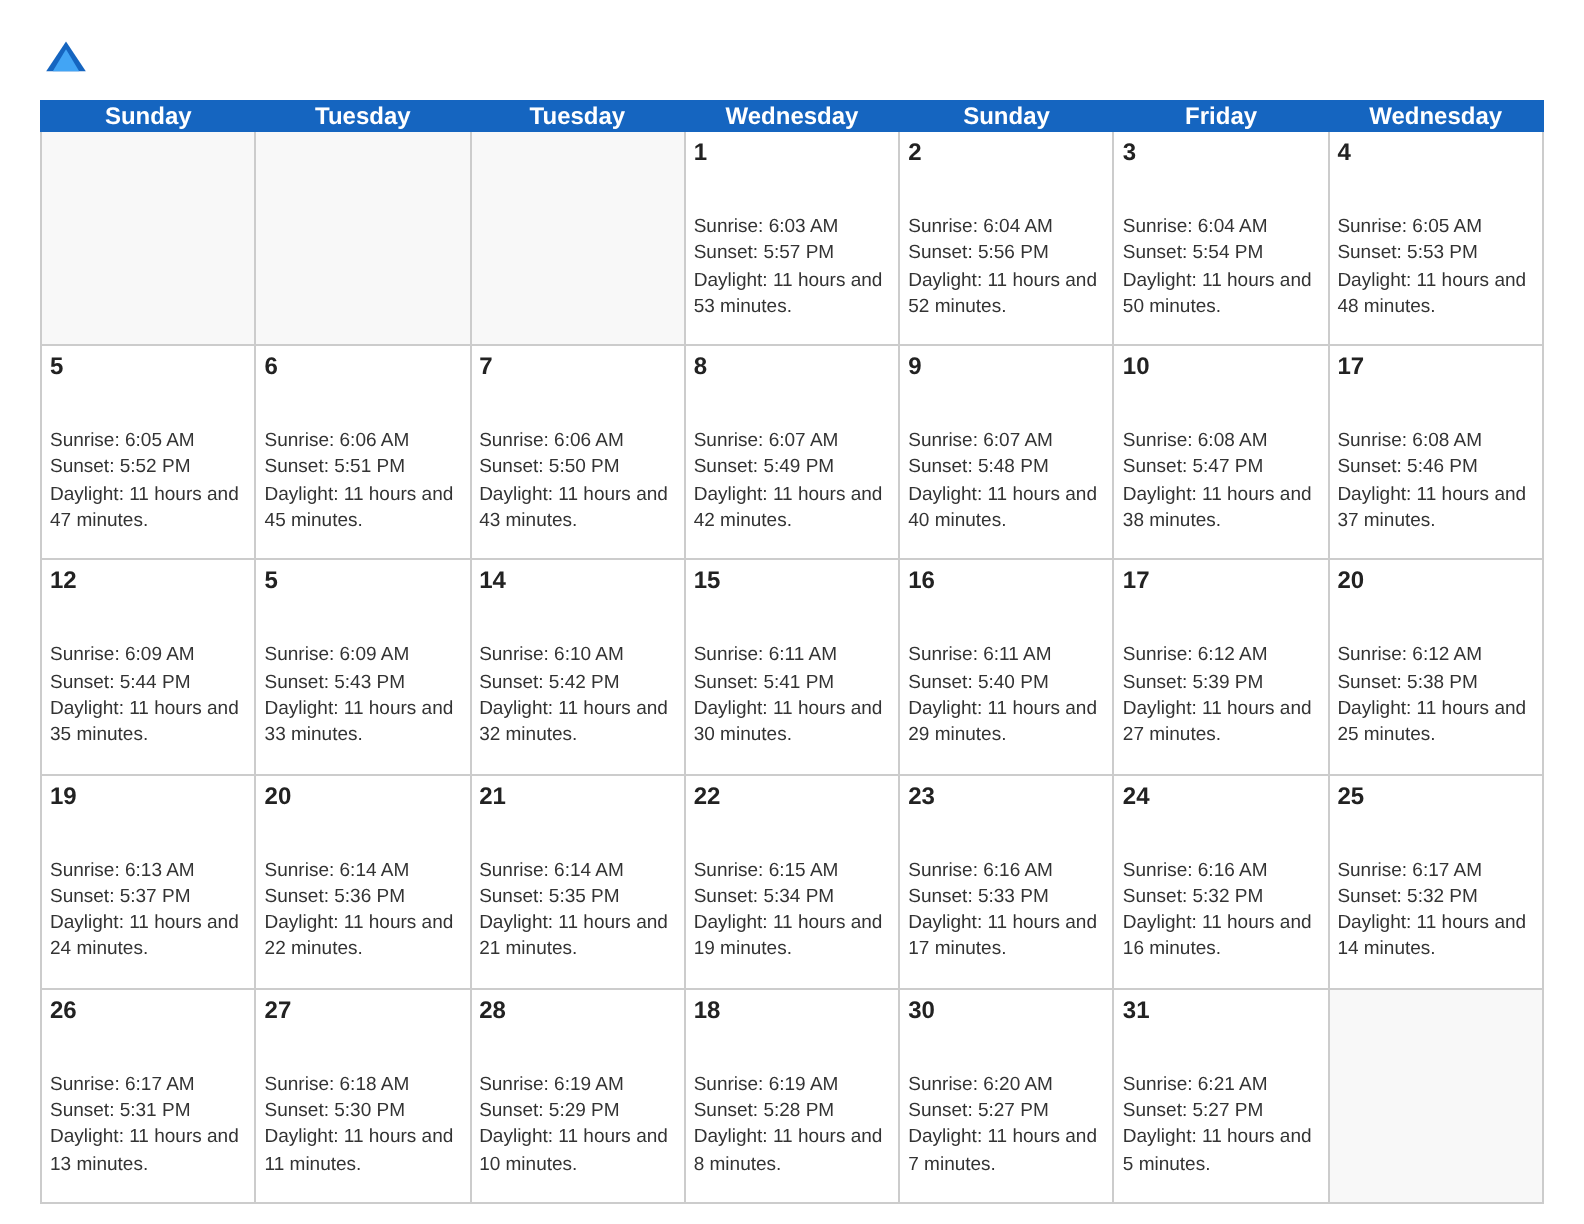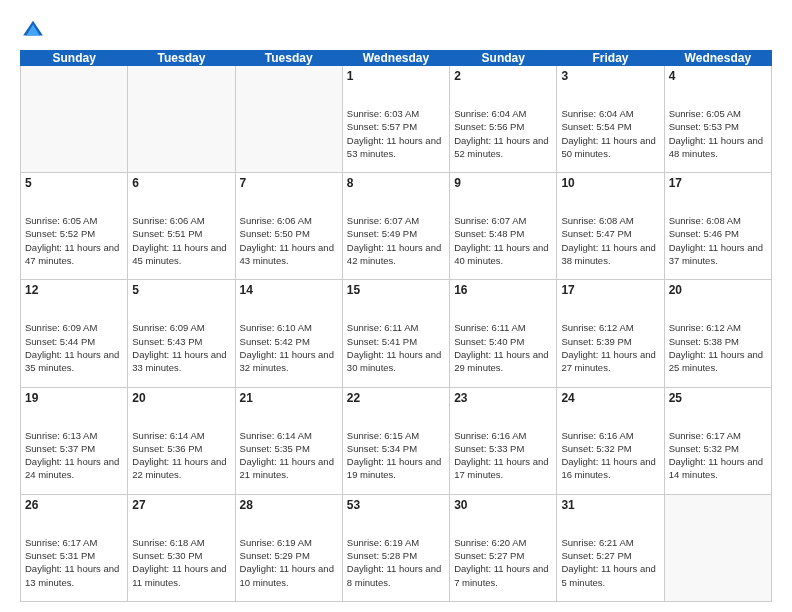--- a/index.html
+++ b/index.html
@@ -247,21 +247,21 @@
           </td>
           <td>
             <span class="day-num">27</span>
             <div class="day-info">Sunrise: 6:18 AM<br>Sunset: 5:30 PM<br>Daylight: 11 hours and 11 minutes.</div>
           </td>
           <td>
             <span class="day-num">28</span>
             <div class="day-info">Sunrise: 6:19 AM<br>Sunset: 5:29 PM<br>Daylight: 11 hours and 10 minutes.</div>
           </td>
           <td>
-            <span class="day-num">53</span>
+            <span class="day-num">18</span>
             <div class="day-info">Sunrise: 6:19 AM<br>Sunset: 5:28 PM<br>Daylight: 11 hours and 8 minutes.</div>
           </td>
           <td>
             <span class="day-num">30</span>
             <div class="day-info">Sunrise: 6:20 AM<br>Sunset: 5:27 PM<br>Daylight: 11 hours and 7 minutes.</div>
           </td>
           <td>
             <span class="day-num">31</span>
             <div class="day-info">Sunrise: 6:21 AM<br>Sunset: 5:27 PM<br>Daylight: 11 hours and 5 minutes.</div>
           </td>

